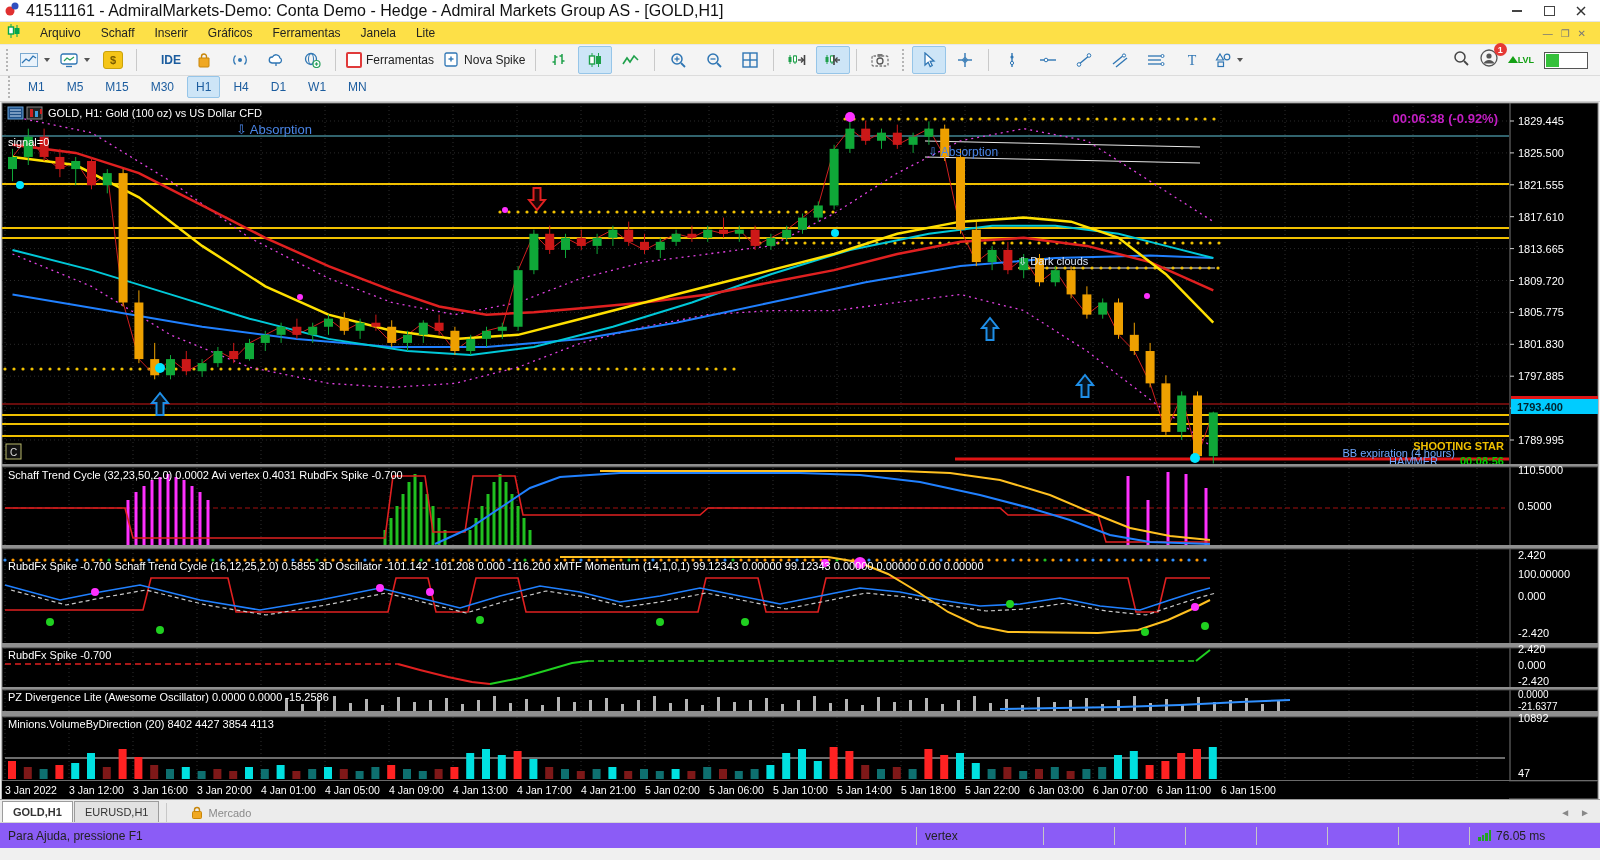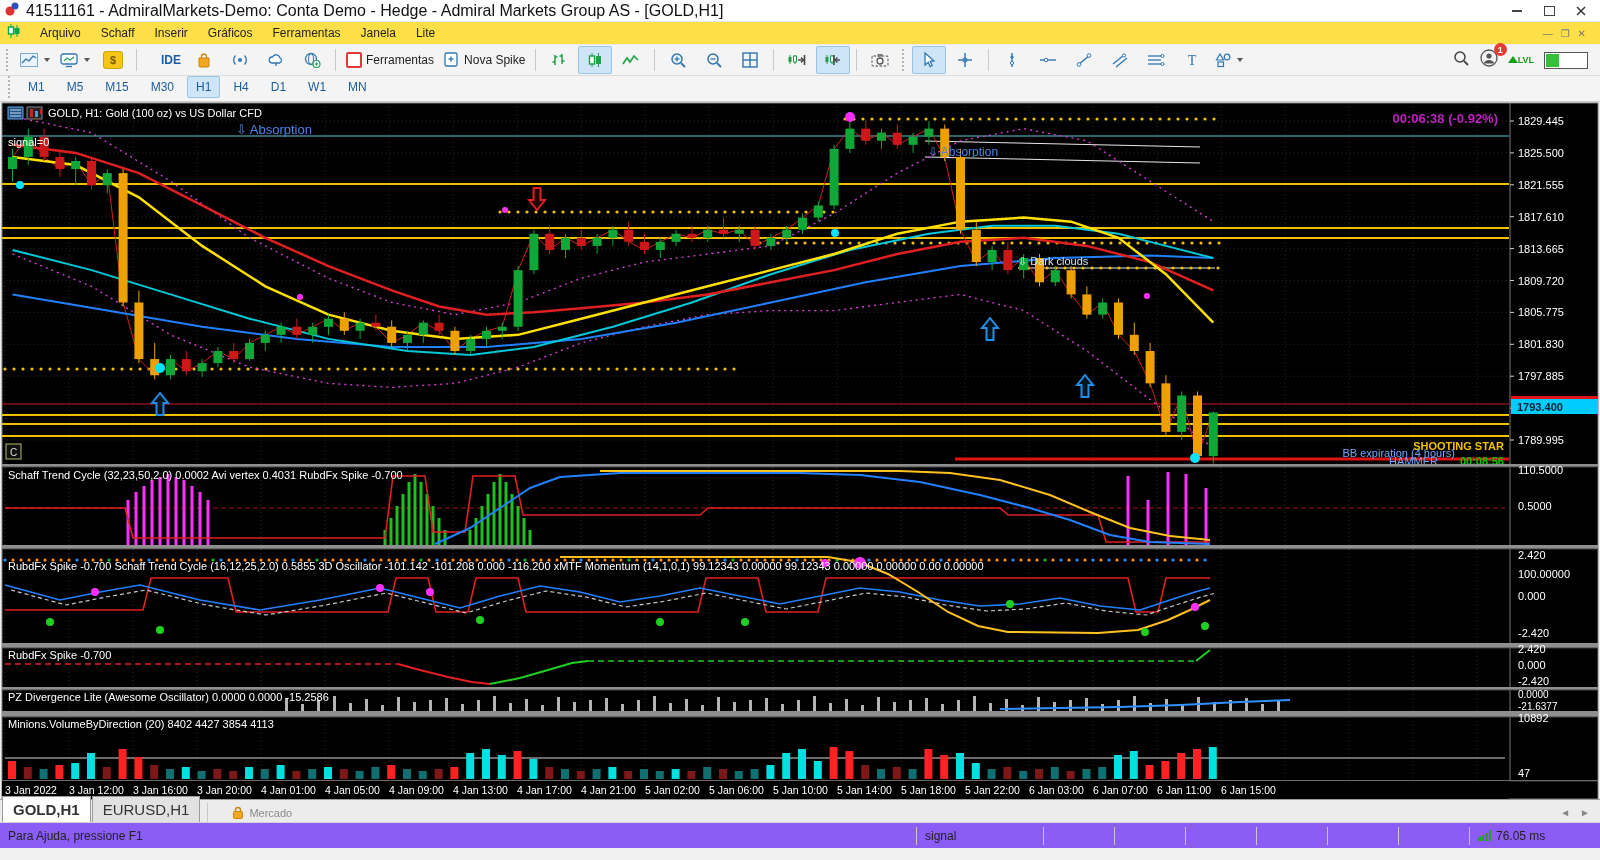--- a/index.html
+++ b/index.html
@@ -29,21 +29,21 @@
   .badge{position:absolute;top:-6px;right:-9px;background:#e53935;color:#fff;border-radius:8px;font-size:9px;min-width:13px;height:13px;display:flex;align-items:center;justify-content:center;font-weight:bold;}
   .lvl{display:flex;flex-direction:row;align-items:center;color:#14a014;font-size:9px;font-weight:bold;line-height:1;}
   .lvl-arrow{width:0;height:0;border-left:5px solid transparent;border-right:5px solid transparent;border-bottom:7px solid #14a014;margin-bottom:1px;}
   .battery{width:42px;height:15px;border:1px solid #555;background:#fff;position:relative;}
   .battery .fill{position:absolute;left:1px;top:1px;bottom:1px;width:13px;background:#35c03a;}
   .tfbar{top:76px;height:26px;background:#f4f4f4;display:flex;align-items:flex-start;padding:0 4px;border-bottom:1px solid #d0d0d0;}
   .tf{font-size:12px;color:#1b5c9e;padding:3px 8px;margin:0 2px;border:1px solid transparent;border-radius:2px;}
   .tf.active{background:#cde5f7;border:1px solid #96c5e8;}
   #chart-svg{position:absolute;top:0;left:0;z-index:1;font-family:"Liberation Sans",sans-serif;}
   .tabbar{top:799px;height:23px;background:#ececec;border-top:1px solid #9c9c9c;display:flex;align-items:flex-end;padding:0 2px;z-index:2;}
-  .tab{font-size:15px;color:#333;background:#e2e2e2;border:1px solid #9c9c9c;border-bottom:none;padding:4px 10px 4px;margin-right:1px;}
+  .tab{font-size:11px;color:#333;background:#e2e2e2;border:1px solid #9c9c9c;border-bottom:none;padding:4px 10px 4px;margin-right:1px;}
   .tab.active{background:#ffffff;font-weight:bold;}
   .mercado{display:flex;align-items:center;gap:5px;font-size:11px;color:#8a8a8a;padding:3px 24px;border-left:1px solid #c8c8c8;margin-left:6px;}
   .tab-arrows{margin-left:auto;display:flex;gap:10px;color:#888;font-size:10px;padding:0 8px 4px;}
   .statusbar{top:822px;height:26px;background:#8b5cf6;border-top:1px solid #d5d5d5;display:flex;align-items:center;font-size:12px;color:#222;z-index:2;}
   .scell{border-left:1px solid #c6c6c6;height:18px;display:flex;align-items:center;padding:0 8px;}
   .s-help{flex:0 0 900px;border-left:none;padding-left:8px;}
   .s-def{flex:0 0 110px;}
   .s-empty{flex:0 0 54px;}
   .s-ping{margin-left:auto;flex:0 0 120px;display:flex;align-items:center;gap:5px;}
   .sigbars{display:flex;align-items:flex-end;gap:1px;height:11px;}
@@ -1396,21 +1396,21 @@
       <span>Mercado</span>
     </div>
     <span class="tab-arrows">
       <span>◄</span>
       <span>►</span>
     </span>
   </div>
 
   <div class="bar statusbar">
     <span class="scell s-help">Para Ajuda, pressione F1</span>
-    <span class="scell s-def">signal</span>
+    <span class="scell s-def">vertex</span>
     <span class="scell s-empty"></span>
     <span class="scell s-empty"></span>
     <span class="scell s-empty"></span>
     <span class="scell s-empty"></span>
     <span class="scell s-empty"></span>
     <span class="scell s-empty"></span>
     <span class="scell s-ping">
       <span class="sigbars">
         <span style="height:4px"></span>
           <span style="height:6px"></span>

